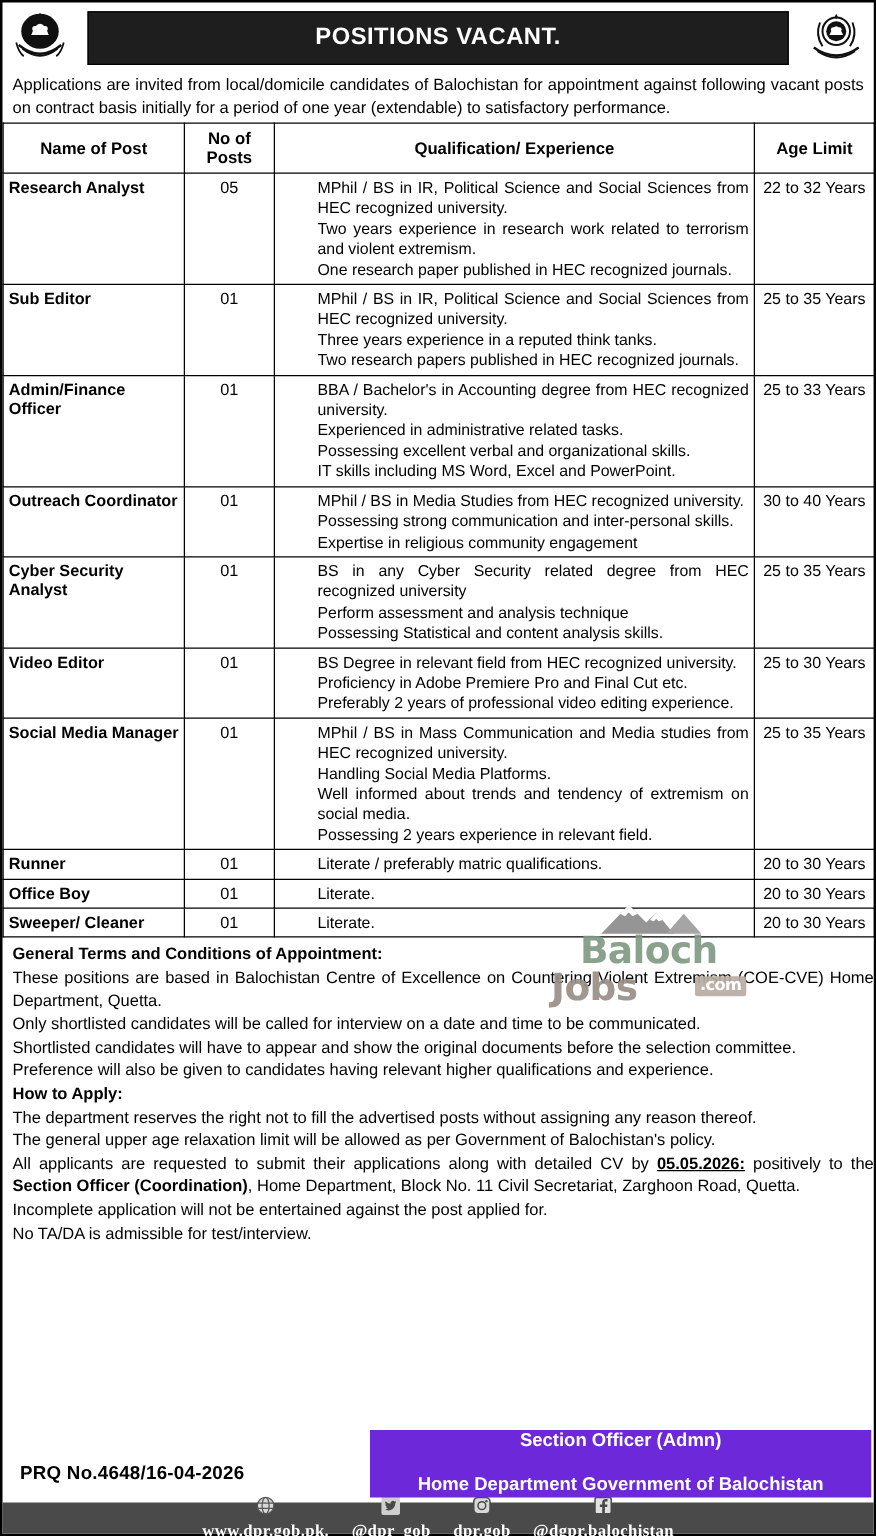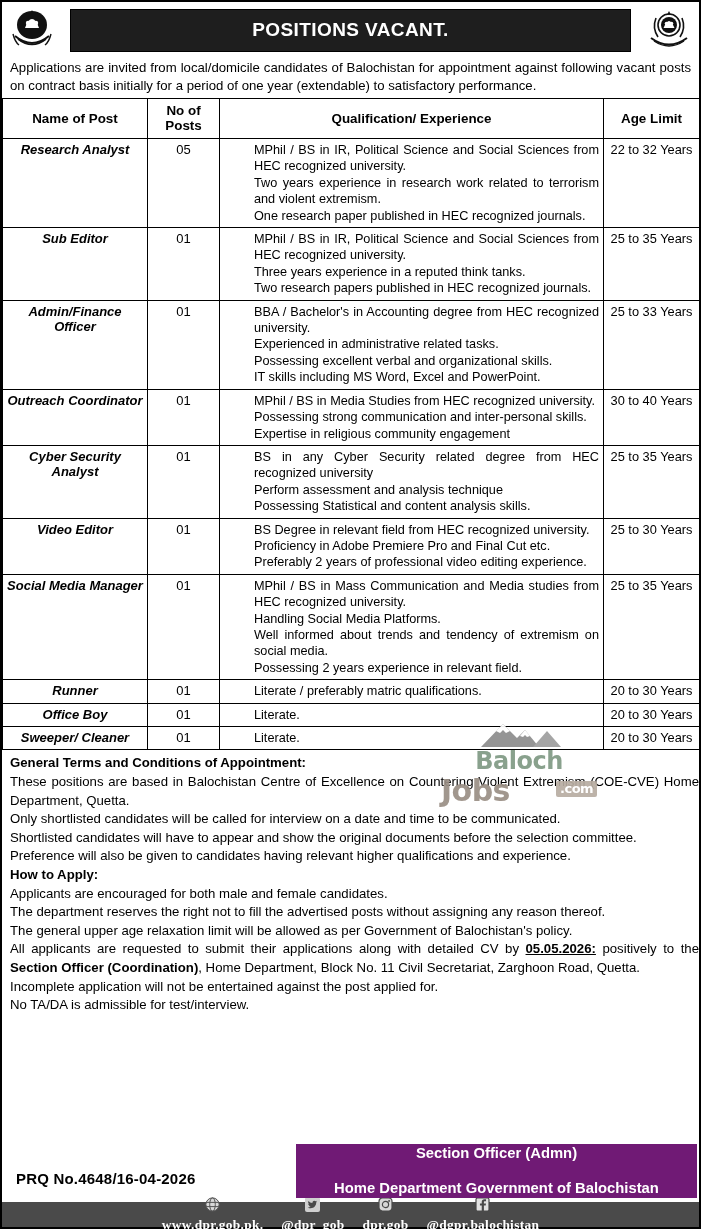--- a/index.html
+++ b/index.html
@@ -84,25 +84,24 @@
     font-size: 13.4px;
     padding: 4px 3px 5px 3px;
     vertical-align: middle;
   }
   col.c-post  { width: 145px; }
   col.c-num   { width: 72px;  }
   col.c-qual  { width: 384px; }
   col.c-age   { width: 96px;  }
 
   td.post {
-    text-align: center;
+    text-align: left;
     font-weight: bold;
     font-size: 13px;
     padding-top: 5px;
-    font-style: italic;
   }
   td.num {
     text-align: center;
     font-size: 13px;
     padding-top: 5px;
   }
   td.age {
     text-align: center;
     font-size: 12.8px;
     padding-top: 5px;
@@ -147,21 +146,21 @@
   .footer-row {
     position: relative;
     height: 58px;
   }
   .footer-dark {
     position: absolute;
     left: 294px;
     right: 2px;
     top: 0;
     height: 54px;
-    background: #701a75;
+    background: #6d28d9;
     color: #fff;
     display: flex;
     flex-direction: column;
     align-items: center;
     justify-content: center;
     font-weight: bold;
     font-size: 14.8px;
     line-height: 19px;
     gap: 16px;
   }
@@ -209,21 +208,21 @@
     top: 716px;
     width: 170px;
     pointer-events: none;
     z-index: 5;
     opacity: .92;
     text-align: center;
     font-family: "DejaVu Sans", sans-serif;
   }
   .wm-mtn { display:block; margin: 0 auto -2px auto; }
   .wm-l1 {
-    font-size: 24px;
+    font-size: 30px;
     font-weight: bold;
     color: #7f9a84;
     line-height: 30px;
     letter-spacing: -0.5px;
   }
   .wm-l2 {
     font-size: 30px;
     font-weight: bold;
     color: #9a8f85;
     line-height: 30px;
@@ -403,21 +402,20 @@
   <div class="terms">
     <span class="hd">General Terms and Conditions of Appointment:</span>
     <div>
         <span class="ln">These positions are based in Balochistan Centre of Excellence on Countering Violent Extremism (COE-CVE) Home Department, Quetta.</span>
         <span class="ln">Only shortlisted candidates will be called for interview on a date and time to be communicated.</span>
         <span class="ln">Shortlisted candidates will have to appear and show the original documents before the selection committee.</span>
         <span class="ln">Preference will also be given to candidates having relevant higher qualifications and experience.</span>
       </div>
     <span class="hd">How to Apply:</span>
     <div>
-        <span class="ln">Applicants are encouraged for both male and female candidates.</span>
         <span class="ln">The department reserves the right not to fill the advertised posts without assigning any reason thereof.</span>
         <span class="ln">The general upper age relaxation limit will be allowed as per Government of Balochistan's policy.</span>
       </div>
     <span class="ln"><span>All applicants are requested to submit their applications along with detailed CV by </span><b><u>05.05.2026:</u></b><span> positively to the </span><b>Section Officer (Coordination)</b><span>, Home Department, Block No. 11 Civil Secretariat, Zarghoon Road, Quetta.</span></span>
     <div>
         <span class="ln">Incomplete application will not be entertained against the post applied for.</span>
         <span class="ln">No TA/DA is admissible for test/interview.</span>
       </div>
   </div>
 

